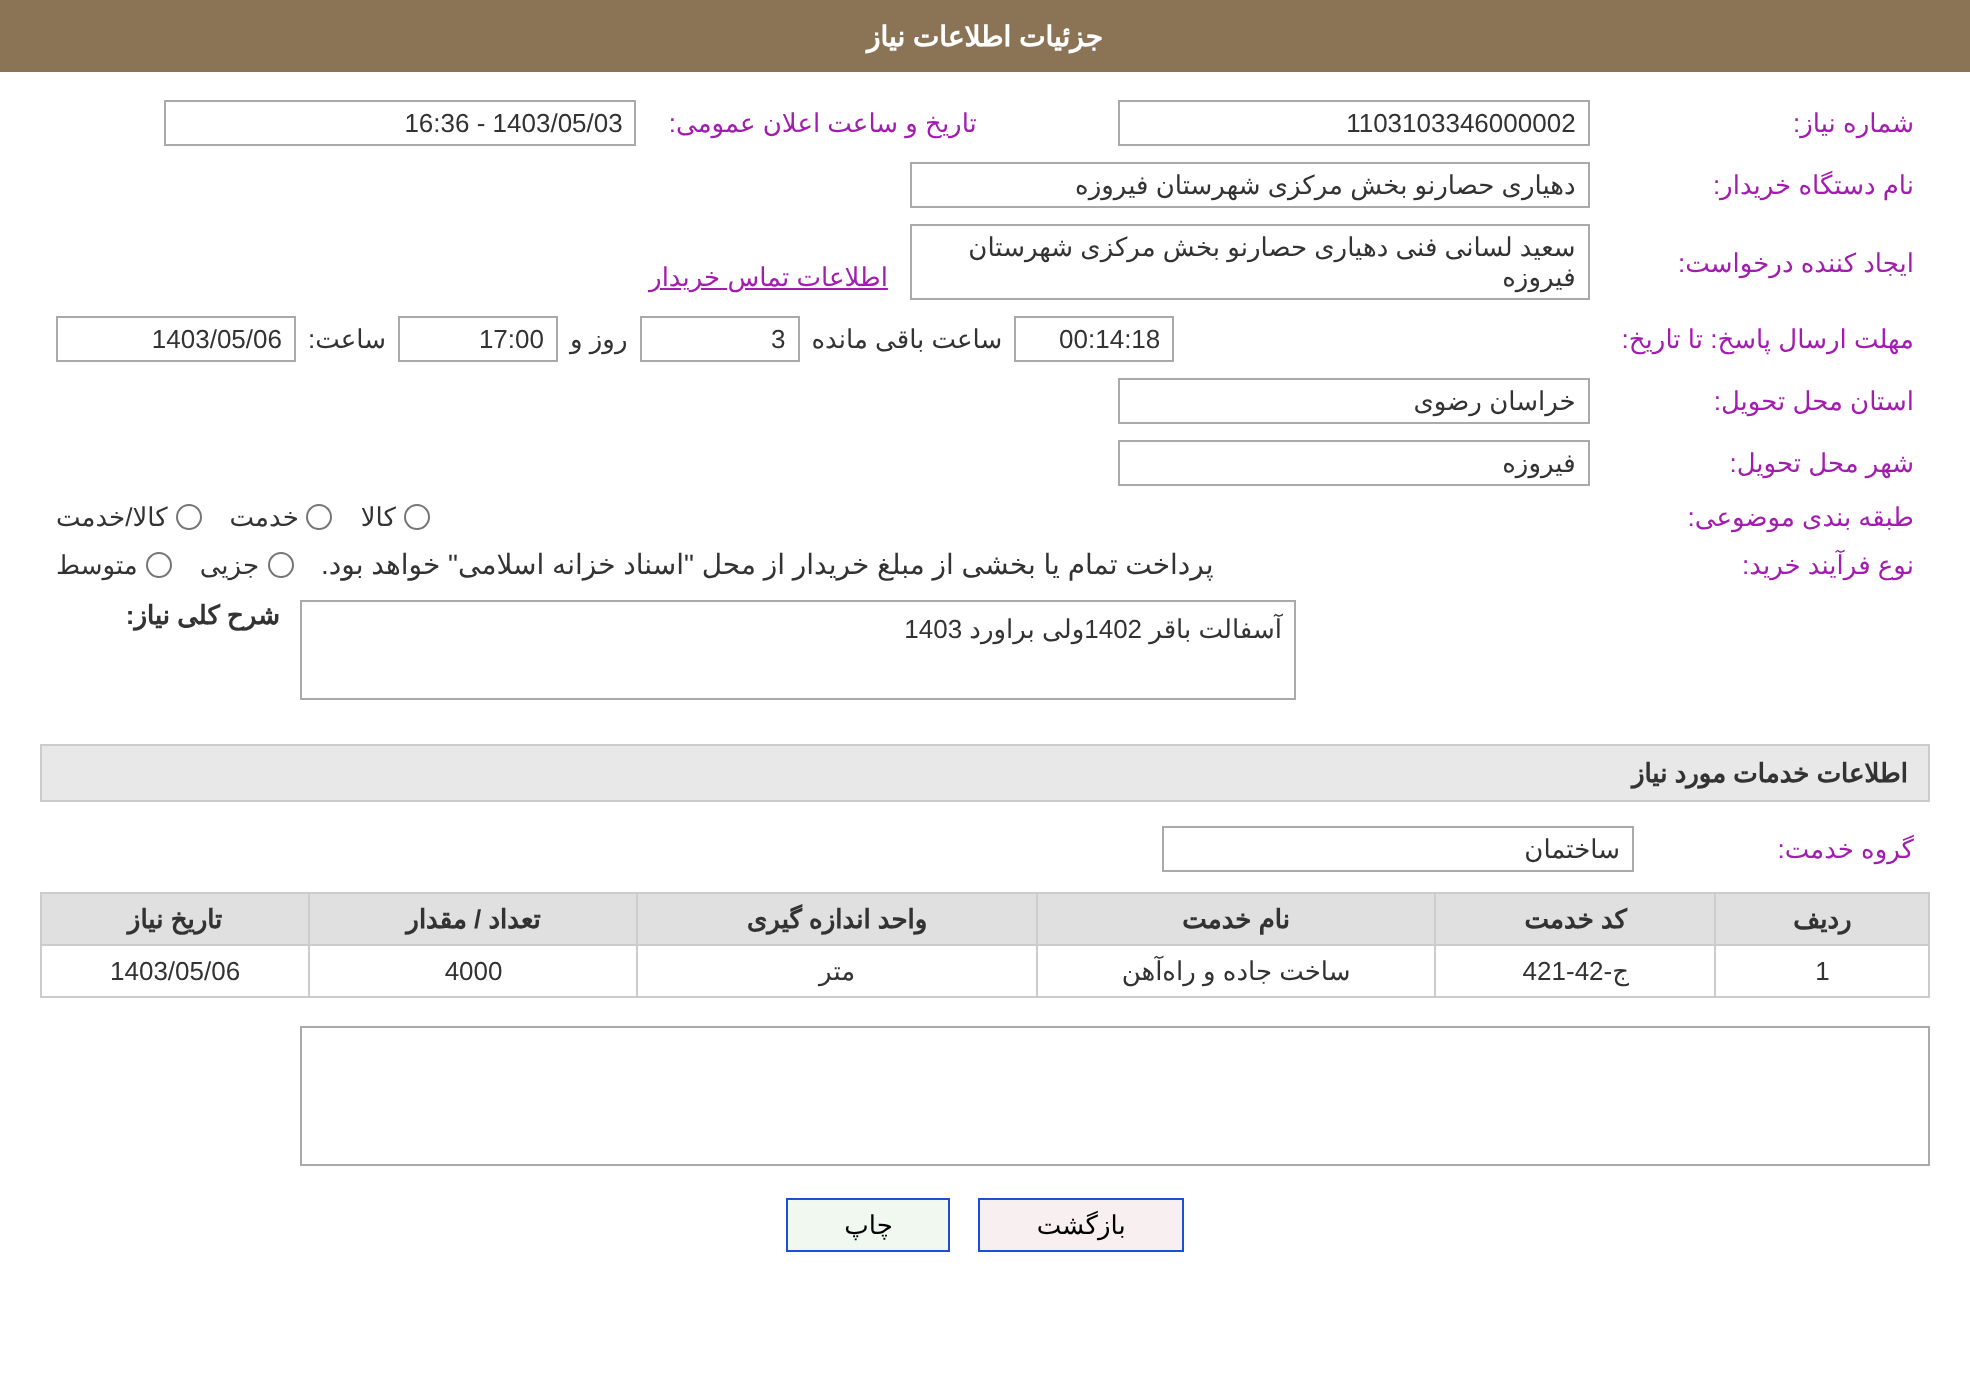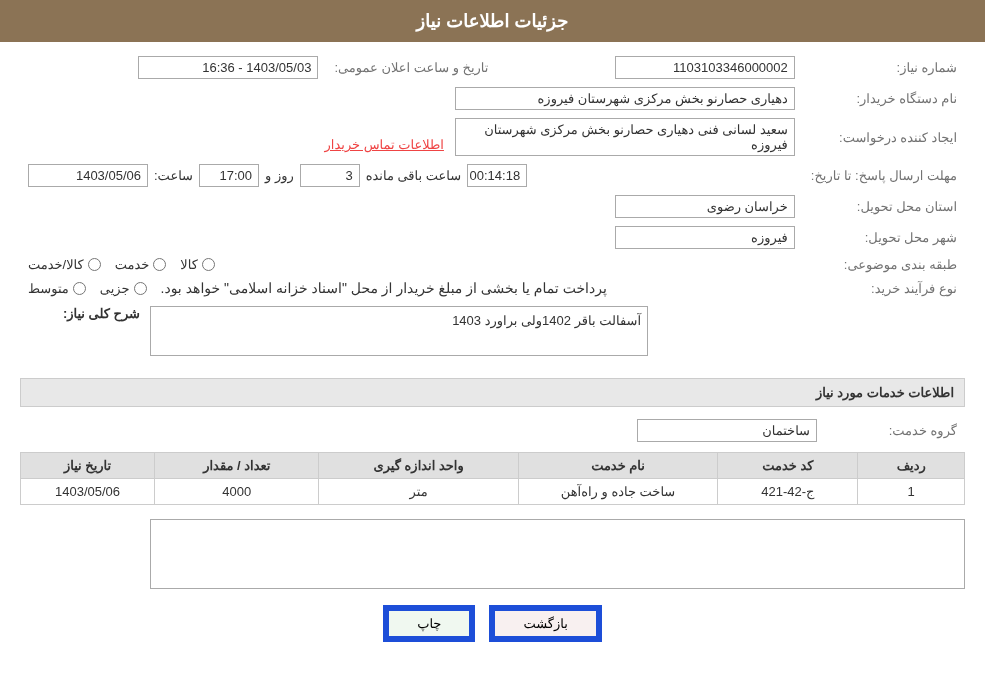--- a/index.html
+++ b/index.html
@@ -14,73 +14,73 @@
       max-width: 985px;
       margin: 0 auto;
       background: #fff;
       min-height: 691px;
     }
     .header-bar {
       background: #8B7355;
       color: #fff;
       text-align: center;
       padding: 10px 0;
-      font-size: 18px;
+      font-size: 14px;
       font-weight: bold;
     }
     .content {
       padding: 10px 20px;
     }
     .info-table {
       width: 100%;
       border-collapse: collapse;
       margin-bottom: 6px;
     }
     .info-table td {
       padding: 4px 8px;
       vertical-align: middle;
     }
     .label-cell {
       text-align: right;
       white-space: nowrap;
       font-weight: normal;
-      color: #737373;
+      color: #a21caf;
       width: 140px;
     }
     .value-cell {
       text-align: right;
     }
     .input-box {
       border: 1px solid #aaa;
       background: #fff;
       padding: 3px 6px;
       min-height: 22px;
       display: inline-block;
       text-align: right;
     }
     .input-wide {
       width: 340px;
     }
     .input-medium {
-      width: 180px;
+      width: 236px;
     }
     .input-small {
       width: 120px;
     }
     .input-tiny {
-      width: 60px;
+      width: 80px;
     }
     .row-flex {
       display: flex;
       align-items: center;
       gap: 6px;
       flex-direction: row-reverse;
     }
     .link-blue {
-      color: #ef4444;
+      color: #a21caf;
       text-decoration: underline;
       cursor: pointer;
     }
     .radio-group {
       display: flex;
       align-items: center;
       gap: 14px;
       flex-direction: row-reverse;
     }
     .radio-item {
@@ -124,21 +124,21 @@
       background: #fff;
     }
     .button-bar {
       display: flex;
       justify-content: center;
       gap: 14px;
       margin: 16px 0 10px 0;
     }
     .btn {
       padding: 5px 28px;
-      border: 6px solid #1d4ed8;
+      border: 1px solid #1d4ed8;
       cursor: pointer;
       font-size: 13px;
       background: #f8f8f8;
     }
     .btn-print {
       background: #f0f8f0;
     }
     .btn-back {
       background: #f8f0f0;
     }

